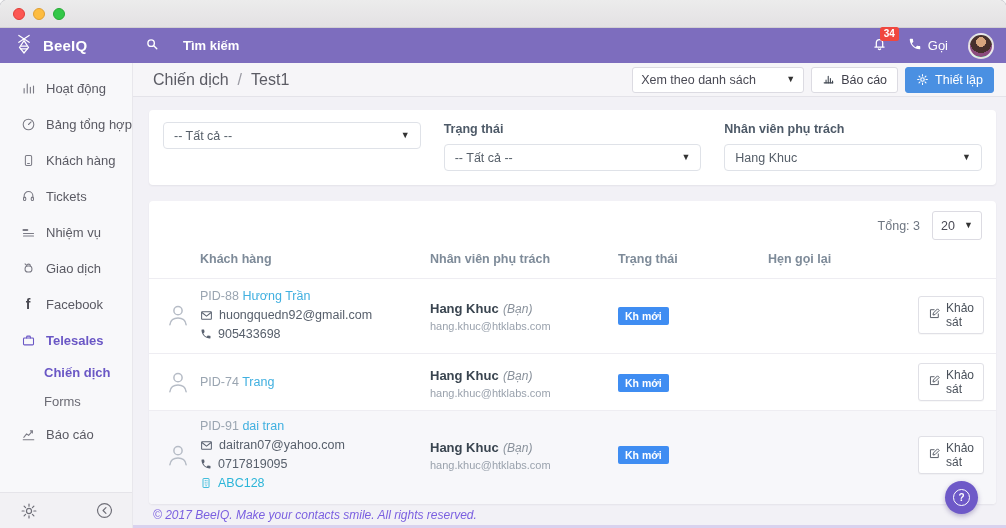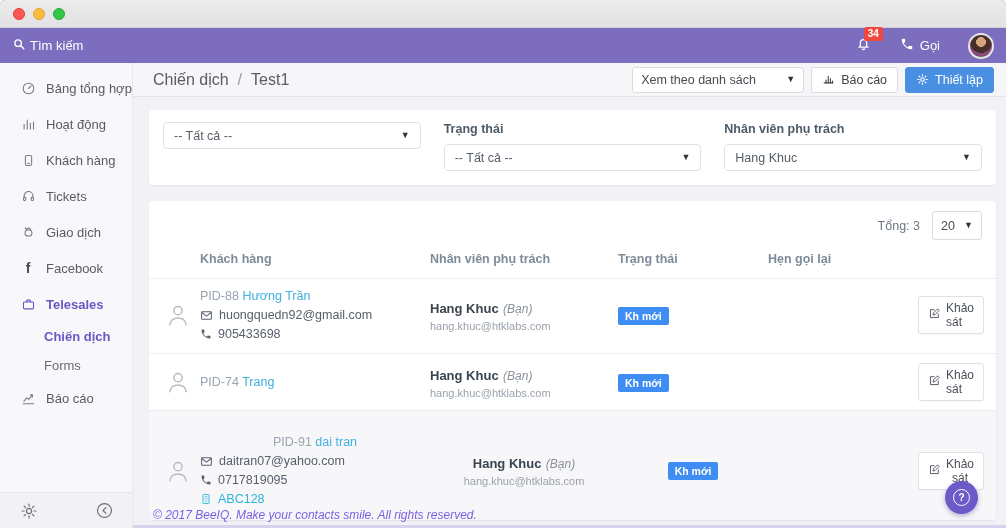--- a/index.html
+++ b/index.html
@@ -14,22 +14,22 @@
   .light { width:12px; height:12px; border-radius:50%; }
   .light.red { background:#fc5753; border:1px solid #df3e38; }
   .light.yellow { background:#fdbc40; border:1px solid #de9f34; }
   .light.green { background:#33c748; border:1px solid #27aa35; }
 
   
   .appbar { position:absolute; top:28px; left:0; right:0; height:35px; background:#7d6dbe;
             display:flex; align-items:center; color:#fff; }
   .logo { width:133px; display:flex; align-items:center; gap:7px; padding-left:12px; flex:none; }
   .brand { font-size:15px; font-weight:bold; letter-spacing:.2px; }
-  .search { display:flex; align-items:center; gap:4px; margin-left:12px; font-size:13px; font-weight:normal; cursor:pointer; }
-  .appbar-right { margin-left:auto; display:flex; align-items:center; gap:28px; padding-right:12px; }
+  .search { display:flex; align-items:center; gap:24px; margin-left:12px; font-size:13px; font-weight:bold; cursor:pointer; }
+  .appbar-right { margin-left:auto; display:flex; align-items:center; gap:20px; padding-right:12px; }
   .bell-wrap { position:relative; cursor:pointer; }
   .badge-count { position:absolute; top:-8px; left:9px; background:#f0473f; color:#fff;
                  font-size:10px; font-weight:bold; padding:1px 4px; border-radius:2.5px; line-height:12px; }
   .call { display:flex; align-items:center; gap:6px; font-size:13px; cursor:pointer; }
   .avatar { width:26px; height:26px; border-radius:50%; border:2px solid rgba(255,255,255,.85);
             background:radial-gradient(circle at 50% 32%, #d6a57e 0 26%, #46302c 27% 58%, #8a4b7d 59% 78%, #3c9d77 79%);
             cursor:pointer; }
 
   
   .sidebar { position:absolute; top:63px; left:0; width:133px; bottom:0; background:#f8f8fa;
@@ -79,21 +79,21 @@
   .table-card { margin:16px 10px 0 16px; overflow:hidden; }
   .meta-row { display:flex; justify-content:flex-end; align-items:center; gap:12px; padding:10px 14px 4px; }
   .total { font-size:12.5px; color:#6d7580; }
   .pagesize { width:50px; height:29px; }
   .trow { display:grid; grid-template-columns:35px 230px 188px 150px 150px 1fr;
           padding-left:16px; padding-right:12px; align-items:center; }
   .thead { padding-top:8px; padding-bottom:12px; font-size:12.5px; font-weight:bold; color:#7e8b99; }
   .tbody-row { border-top:1px solid #eeedf2; }
   .row-1 { padding-top:10px; padding-bottom:12px; }
   .row-2 { padding-top:9px; padding-bottom:9px; }
-  .row-3 { padding-top:24px; padding-bottom:14px; background:#f7f7fa;text-align:center; }
+  .row-3 { padding-top:8px; padding-bottom:14px; background:#f7f7fa; }
   .person { color:#b6bcc6; display:flex; }
   .nameline { font-size:12.5px; }
   .pid { color:#9aa5b1; }
   .cname { color:#41b0e0; cursor:pointer; }
   .cline { display:flex; align-items:center; gap:6px; font-size:12.5px; color:#58606c; margin-top:5px; }
   .cline .ic { display:flex; color:#5a6270; }
   .cline.company { color:#2cb5d8; cursor:pointer; }
   .cline.company .ic { color:#2cb5d8; }
   .aname { font-size:13px; color:#3a4550; font-weight:bold; }
   .anote { font-size:12px; color:#8a929c; font-style:italic; font-weight:normal; }
@@ -120,20 +120,30 @@
 
   <div class="titlebar">
     <div class="lights">
       <span class="light red"></span>
       <span class="light yellow"></span>
       <span class="light green"></span>
     </div>
   </div>
 
   <div class="appbar">
+    <div class="logo">
+      <span class="ic">
+        <svg width="24" height="24" viewBox="0 0 28 28" fill="none" stroke="#fff" stroke-width="1.5" stroke-linecap="round">
+          <path d="M8 4l12 8M20 4L8 12"></path>
+            <path d="M14 10l5.2 8-5.2 6.5L8.8 18z"></path>
+            <path d="M11 16.5h6M10.4 19.8h7.2"></path>
+        </svg>
+      </span>
+      <span class="brand">BeeIQ</span>
+    </div>
     <div class="search">
       <span>
         <svg width="14" height="14" viewBox="0 0 24 24" fill="none" stroke="#fff" stroke-width="2.4" stroke-linecap="round">
           <circle cx="10.5" cy="10.5" r="5.5"></circle>
             <path d="M15 15l5.2 5.2"></path>
         </svg>
       </span>
       <span>Tìm kiếm</span>
     </div>
     <div class="appbar-right">
@@ -154,53 +164,62 @@
         </span>
         <span>Gọi</span>
       </div>
       <div class="avatar"></div>
     </div>
   </div>
 
   <div class="sidebar">
     <div class="nav-item">
       <span class="ic">
+        <svg width="15" height="15" viewBox="0 0 24 24" fill="none" stroke="currentColor" stroke-width="1.8" stroke-linecap="round">
+          <path d="M5 19v-7M10 19V5M15 19v-9M20 19V8"></path>
+        </svg>
+      </span>
+      <span>Hoạt động</span>
+    </div>
+    <div class="nav-item">
+      <span class="ic">
         <svg width="15" height="15" viewBox="0 0 24 24" fill="none" stroke="currentColor" stroke-width="1.7" stroke-linecap="round">
           <circle cx="12" cy="12" r="8.5"></circle>
             <path d="M12 12l4.2-4.2"></path>
         </svg>
       </span>
       <span>Bảng tổng hợp</span>
-    </div>
-    <div class="nav-item">
-      <span class="ic">
-        <svg width="15" height="15" viewBox="0 0 24 24" fill="none" stroke="currentColor" stroke-width="1.8" stroke-linecap="round">
-          <path d="M5 19v-7M10 19V5M15 19v-9M20 19V8"></path>
-        </svg>
-      </span>
-      <span>Hoạt động</span>
     </div>
     <div class="nav-item">
       <span class="ic">
         <svg width="15" height="15" viewBox="0 0 24 24" fill="none" stroke="currentColor" stroke-width="1.7" stroke-linecap="round">
           <rect x="7" y="4" width="10" height="16" rx="2"></rect>
             <path d="M10.5 16.8h3"></path>
         </svg>
       </span>
       <span>Khách hàng</span>
     </div>
     <div class="nav-item">
       <span class="ic">
         <svg width="15" height="15" viewBox="0 0 24 24" fill="none" stroke="currentColor" stroke-width="1.7" stroke-linecap="round">
           <path d="M5 14v-3a7 7 0 0 1 14 0v3"></path>
             <rect x="4" y="13" width="3.6" height="5.5" rx="1.8"></rect>
             <rect x="16.4" y="13" width="3.6" height="5.5" rx="1.8"></rect>
         </svg>
       </span>
       <span>Tickets</span>
+    </div>
+    <div class="nav-item">
+      <span class="ic">
+        <svg width="15" height="15" viewBox="0 0 24 24" fill="none" stroke="currentColor" stroke-linecap="round">
+          <path d="M4 8h6" stroke-width="3.4"></path>
+            <path d="M4 13.5h16M4 17.5h16" stroke-width="1.8"></path>
+        </svg>
+      </span>
+      <span>Nhiệm vụ</span>
     </div>
     <div class="nav-item">
       <span class="ic">
         <svg width="15" height="15" viewBox="0 0 24 24" fill="none" stroke="currentColor" stroke-width="1.7" stroke-linecap="round">
           <path d="M8.5 6.5l-2-2"></path>
             <path d="M9 8c0-1.7 1.4-3 3.1-3S15 6.3 15 8"></path>
             <rect x="6.5" y="8" width="11" height="9.5" rx="4.5"></rect>
         </svg>
       </span>
       <span>Giao dịch</span>

